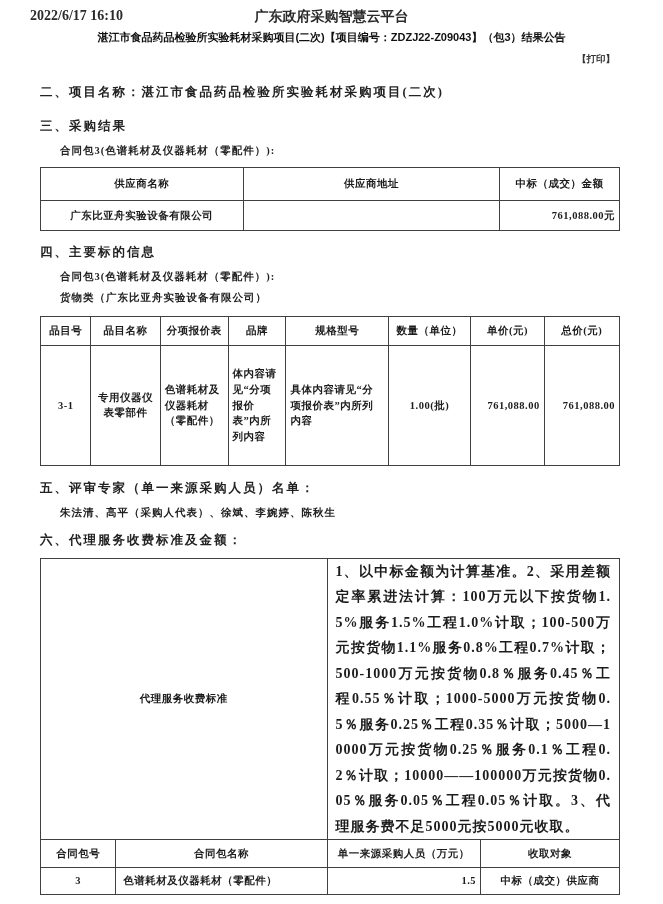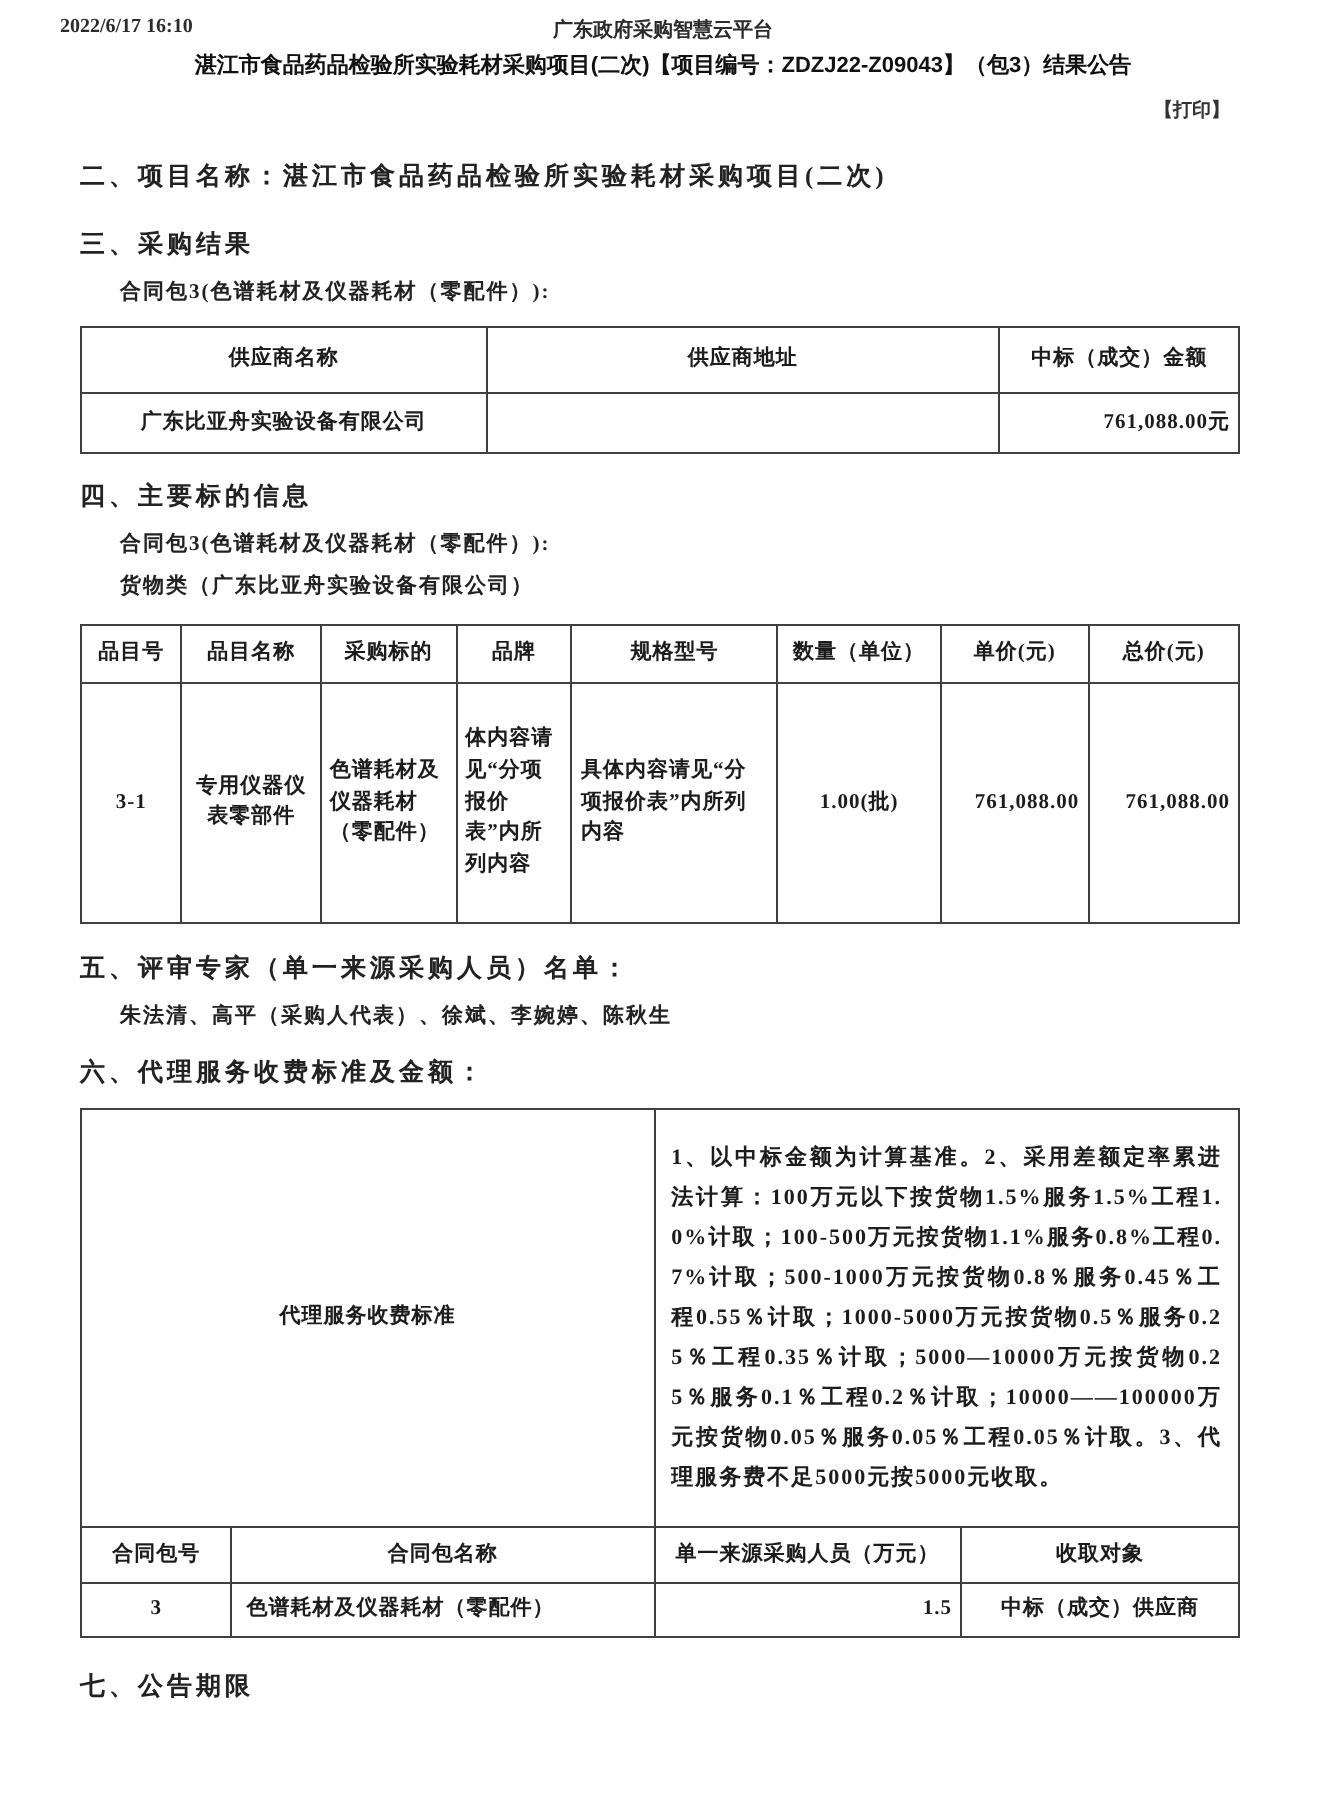--- a/index.html
+++ b/index.html
@@ -5,21 +5,21 @@
   html,body{margin:0;padding:0;}
   body{
     width:663px;height:904px;overflow:hidden;background:#ffffff;
     color:#1c1c1c;
     font-family:"Liberation Serif","DejaVu Serif",serif;
     font-weight:bold;
     -webkit-font-smoothing:antialiased;
   }
   .topbar{
     display:flex;align-items:flex-start;
-    padding:8px 30px 0 30px;font-size:10px;color:#2b2b2b;gap:24px;
+    padding:8px 30px 0 30px;font-size:14px;color:#2b2b2b;gap:24px;
   }
   .topbar .left{flex:1;text-align:left;}
   .topbar .mid{flex:0 0 auto;text-align:center;}
   .topbar .right{flex:1;}
   .doc-title{
     width:606px;margin:3px auto 0 auto;text-align:center;
     font-family:"Liberation Sans","DejaVu Sans",sans-serif;
     font-weight:700;font-size:11px;line-height:1.62;color:#111;
   }
   .print-row{
@@ -50,22 +50,22 @@
   }
   .tbl-result{margin-top:9px;}
   .tbl-result th{height:24px;}
   .tbl-result td{height:21px;}
   .tbl-items{margin-top:11px;}
   .tbl-items th{padding:6px 1px;}
   .tbl-items td{padding:20px 4px;}
   .tbl-fee{margin-top:10px;}
   .fee-text{
     text-align:justify;text-justify:inter-ideograph;
-    font-size:11px;line-height:1.82;letter-spacing:1px;
-    padding:14px 8px;
+    font-size:14px;line-height:1.82;letter-spacing:1px;
+    padding:0 8px;
   }
   .tbl-fee .hrow th{height:19px;}
   .tbl-fee .drow td{height:18px;}
   .al{text-align:left;}
   .ar{text-align:right;}
   .pl{padding-left:7px;}
   .pr{padding-right:4px;}
 </style>
 </head>
 <body>
@@ -122,21 +122,21 @@
         <col style="width:10%">
       <col style="width:17.7%">
         <col style="width:14.2%">
         <col style="width:12.7%">
         <col style="width:13%">
     </colgroup>
     <tbody>
         <tr>
       <th>品目号</th>
       <th>品目名称</th>
-      <th>采购标的</th>
+      <th>分项报价表</th>
       <th>品牌</th>
       <th>规格型号</th>
       <th>数量（单位）</th>
       <th>单价(元)</th>
       <th>总价(元)</th>
     </tr>
     <tr>
       <td>3-1</td>
       <td>专用仪器仪表零部件</td>
       <td class="al">色谱耗材及仪器耗材（零配件）</td>

